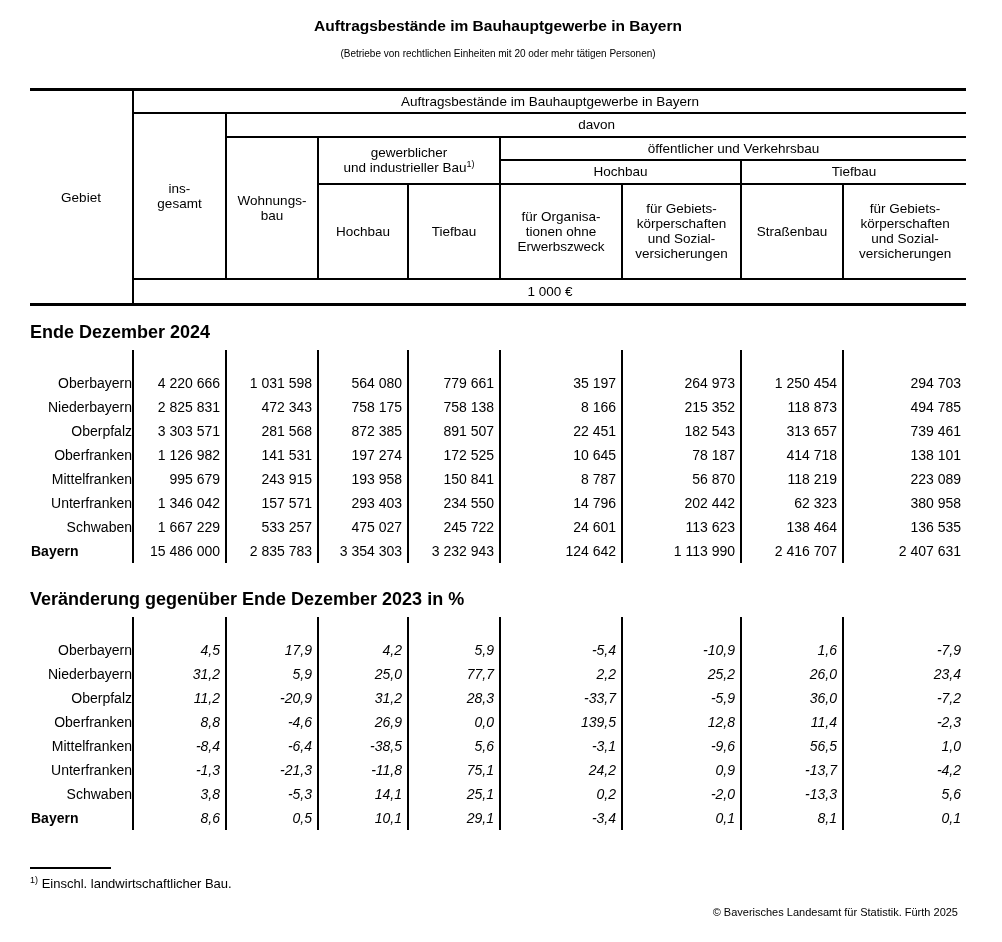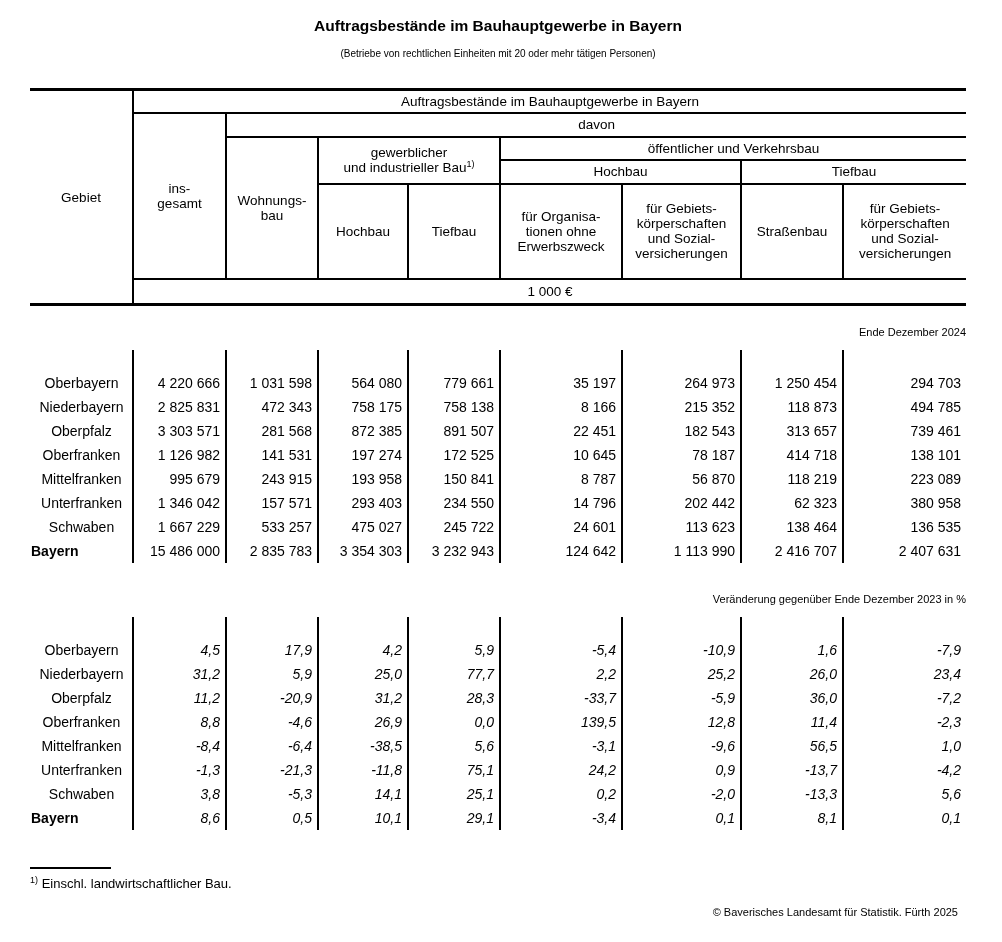--- a/index.html
+++ b/index.html
@@ -50,23 +50,23 @@
   tr.hr1 { height: 23px; }
   tr.hr2 { height: 24px; }
   tr.hr3 { height: 23px; }
   tr.hr4 { height: 24px; }
   tr.hr5 { height: 95px; }
   tr.hr6 { height: 26px; }
   sup.fn { font-size: 9px; vertical-align: super; line-height: 0; }
 
   
   .section-heading {
-    text-align: right;
-    font-size: 11px;
-    font-weight: normal;
+    text-align: left;
+    font-size: 18px;
+    font-weight: bold;
     line-height: 18px;
   }
   .sh1 { margin-top: 17px; }
   .sh2 { margin-top: 27px; }
   table.data {
     width: 936px;
     table-layout: fixed;
     border-collapse: collapse;
     font-size: 14px;
     margin-top: 9px;
@@ -77,21 +77,21 @@
     line-height: 24px;
     height: 24px;
     overflow: hidden;
   }
   table.data tr.spacer td { height: 21px; line-height: 21px; }
   table.data td.num {
     border-left: 2px solid #000;
     text-align: right;
     padding-right: 5px;
   }
-  table.data td.lbl { text-align: center; padding-left: 1px; }
+  table.data td.lbl { text-align: right; padding-left: 1px; }
   table.data td.lbl-total { text-align: left; padding-right: 3px; font-weight: bold; }
   table.data tr.bold-row td.num { font-weight: normal; }
   table.pct td.num { font-style: italic; }
 
   
   .footnote-rule {
     width: 81px;
     border-top: 2px solid #000;
     margin-top: 37px;
   }

